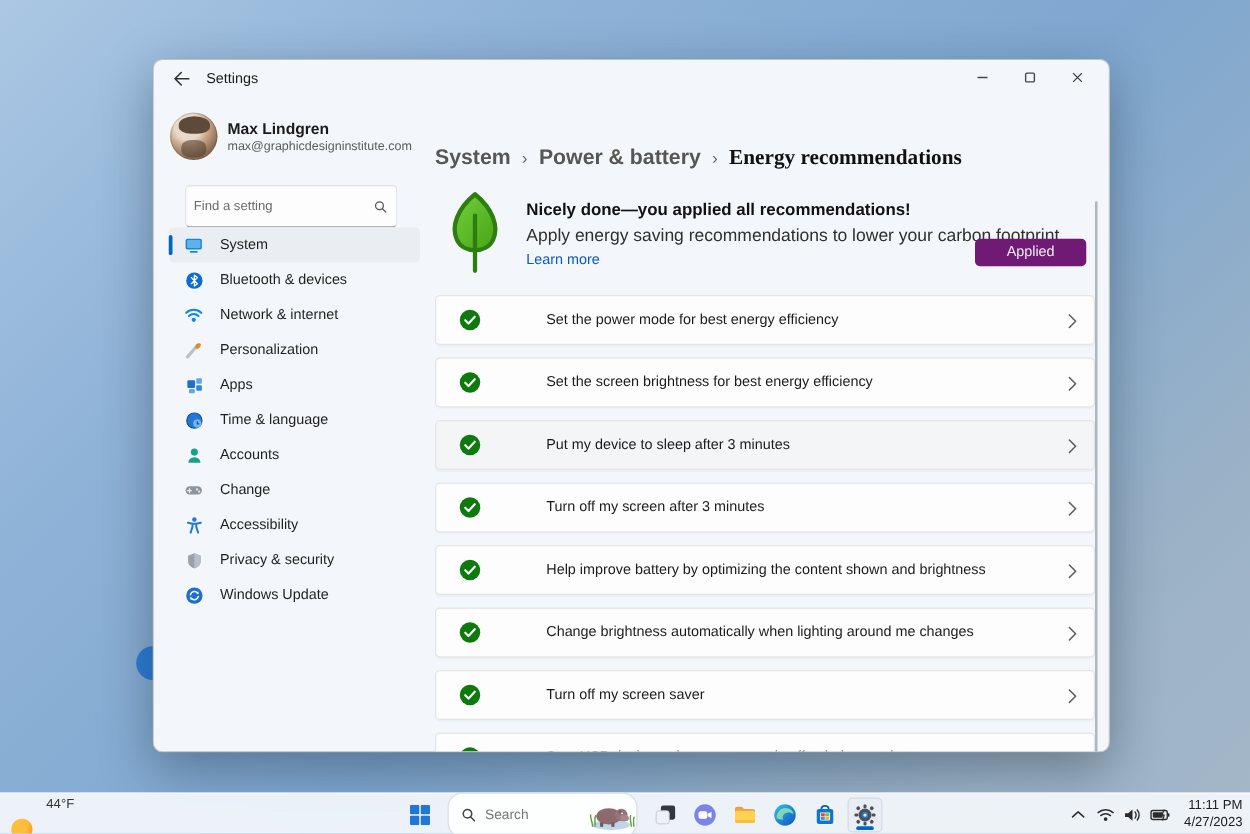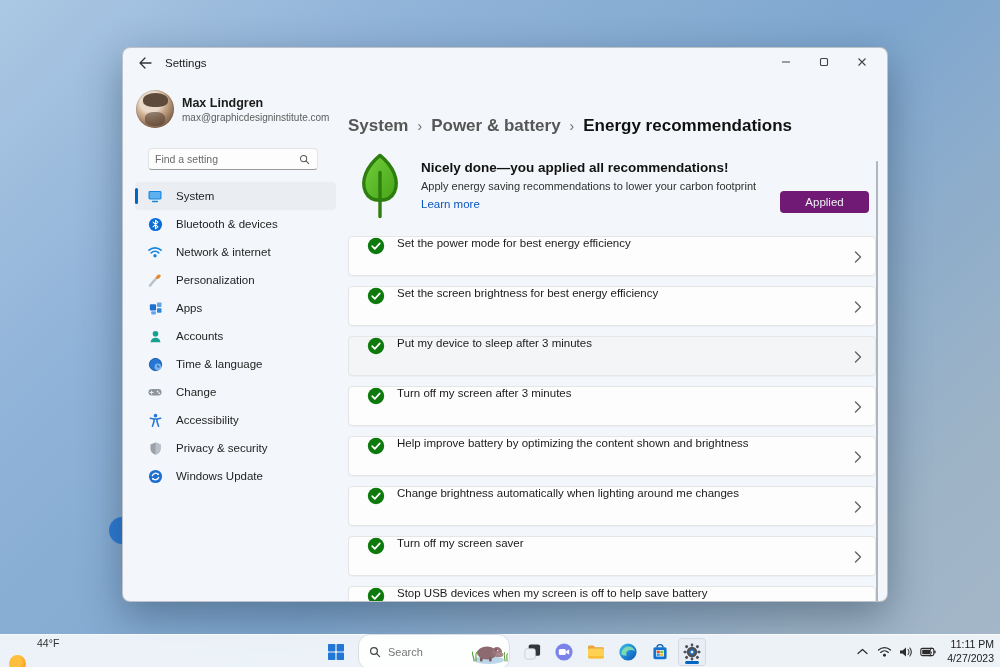--- a/index.html
+++ b/index.html
@@ -30,55 +30,55 @@
   .avatar { width:38px; height:38px; border-radius:50%; flex:0 0 38px; overflow:hidden; position:relative;
     background:radial-gradient(circle at 38% 30%, #e9d9c8 0 30%, #caa98b 45%, #8f6f55 70%, #6b5140 100%);
     box-shadow:inset 0 0 0 1px rgba(0,0,0,0.12); }
   .avatar:before { content:""; position:absolute; left:7px; top:3px; width:25px; height:14px;
     border-radius:50% 50% 40% 40%; background:#5d4a3a; }
   .avatar:after { content:""; position:absolute; left:9px; top:22px; width:20px; height:14px;
     border-radius:40%; background:#4c3b2e; opacity:.55; }
   .profile-text { margin-left:8px; }
   .profile-name { font-size:12.5px; font-weight:700; color:#1b1b1b; }
   .profile-email { font-size:10px; color:#5c5c5c; margin-top:2px; }
-  .find-box { position:absolute; left:25px; top:70px; width:170px; height:22px; background:#fdfdfd;
+  .find-box { position:absolute; left:25px; top:70px; width:170px; height:34px; background:#fdfdfd;
     border:1px solid #e2e2e2; border-bottom:1px solid #9a9a9a; border-radius:4px; display:flex; align-items:center; }
   .find-box input { flex:1; border:none; outline:none; background:transparent; font-size:10.5px;
     color:#333; padding:0 6px; font-family:inherit; }
   .find-box input::placeholder { color:#6b6b6b; }
   .find-box .mag { margin-right:7px; display:flex; }
   .nav { position:absolute; left:12px; top:104px; right:12px; }
   .nav-item { position:relative; height:28px; display:flex; align-items:center; border-radius:4px;
     padding-left:12px; cursor:pointer; }
   .nav-item .nav-ic { width:16px; height:16px; display:flex; align-items:center; justify-content:center; }
   .nav-item .nav-label { margin-left:13px; font-size:11.5px; color:#1f1f1f; }
   .nav-item.selected { background:#eaeef3; }
   .nav-item.selected:before { content:""; position:absolute; left:0; top:6px; width:3px; height:16px;
     border-radius:2px; background:#0067c0; }
 
   
   .content { position:absolute; left:225px; top:30px; right:0; bottom:0; }
   .breadcrumb { position:absolute; left:0; top:38px; display:flex; align-items:baseline; }
   .crumb { font-size:17px; font-weight:600; color:#565656; cursor:pointer; }
   .crumb-sep { font-size:14px; color:#6a6a6a; margin:0 9px; }
-  .crumb.current { color:#111; font-weight:700; cursor:default; }
+  .crumb.current { color:#111; font-weight:700; cursor:default;font-family:Liberation Serif, serif; }
 
   .banner { position:absolute; left:0; top:72px; right:18px; height:78px; }
   .leaf-wrap { position:absolute; left:4px; top:2px; }
   .banner-text { position:absolute; left:73px; top:10px; }
   .banner-title { font-size:13.5px; font-weight:700; color:#121212; }
-  .banner-sub { font-size:11px; color:#2f2f2f; margin-top:5px; }
+  .banner-sub { font-size:14px; color:#2f2f2f; margin-top:5px; }
   .banner-link { font-size:11.5px; color:#0b57c2; margin-top:6px; cursor:pointer; display:inline-block; }
   .applied-btn { position:absolute; right:0; top:28px; width:89px; height:22px; background:#701a75;
     border:none; border-radius:4px; color:#edf0f4; font-size:11.5px; font-family:inherit;margin-top:13px; }
 
   .rec-list { position:absolute; left:0; top:158px; width:528px; }
   .rec-row { position:relative; height:40px; margin-bottom:10px; background:#fdfdfd;
-    border:1px solid #e5e5e5; border-radius:4px; display:flex; cursor:pointer;
-    box-shadow:0 1px 1px rgba(0,0,0,0.03); }
+    border:1px solid #e5e5e5; border-radius:4px; display:flex; align-items:center; cursor:pointer;
+    box-shadow:0 1px 1px rgba(0,0,0,0.03);gap:40px; }
   .rec-row.hovered { background:#f4f5f6; }
   .rec-check { margin-left:18px; display:flex; }
   .rec-label { margin-left:12px; font-size:11.5px; color:#1b1b1b; }
   .rec-chev { position:absolute; right:13px; top:14px; display:flex; }
 
   .scrollbar { position:absolute; right:9px; top:83px; width:2px; height:462px;
     background:#98a0a8; border-radius:2px; opacity:.75; cursor:pointer; }
 
   
   .taskbar { position:absolute; left:0; bottom:0; width:1000px; height:33px;
@@ -211,37 +211,37 @@
                 <rect x="9.6" y="7.6" width="4.8" height="4.8" rx="0.8" fill="#2c86dd"></rect>
                 <rect x="3.4" y="10.8" width="5" height="3.6" rx="0.8" fill="#61a6e8"></rect>
               </svg>
           </span>
           <span class="nav-label">Apps</span>
         </div>
 
         <div class="nav-item">
           <span class="nav-ic">
             <svg width="15" height="15" viewBox="0 0 16 16">
-                <circle cx="8" cy="5" r="3" fill="#17a08e"></circle>
-                <path d="M2.8 14 a5.2 4.6 0 0 1 10.4 0 Z" fill="#17a08e"></path>
-              </svg>
-          </span>
-          <span class="nav-label">Accounts</span>
-        </div>
-
-        <div class="nav-item">
-          <span class="nav-ic">
-            <svg width="15" height="15" viewBox="0 0 16 16">
                 <circle cx="8" cy="8" r="6.5" fill="#2477d4"></circle>
                 <circle cx="8" cy="8" r="6.5" fill="none" stroke="#14549e" stroke-width="1"></circle>
                 <circle cx="10.5" cy="10.5" r="3.6" fill="#7ab4ee"></circle>
                 <path d="M10.5 8.6 V10.7 H12.2" fill="none" stroke="#14549e" stroke-width="1"></path>
               </svg>
           </span>
           <span class="nav-label">Time &amp; language</span>
+        </div>
+
+        <div class="nav-item">
+          <span class="nav-ic">
+            <svg width="15" height="15" viewBox="0 0 16 16">
+                <circle cx="8" cy="5" r="3" fill="#17a08e"></circle>
+                <path d="M2.8 14 a5.2 4.6 0 0 1 10.4 0 Z" fill="#17a08e"></path>
+              </svg>
+          </span>
+          <span class="nav-label">Accounts</span>
         </div>
 
         <div class="nav-item">
           <span class="nav-ic">
             <svg width="16" height="16" viewBox="0 0 16 16">
                 <rect x="1.5" y="5" width="13" height="6.6" rx="3.3" fill="#8d949c"></rect>
                 <path d="M4.6 7 V10 M3.1 8.5 H6.1" stroke="#e8eaee" stroke-width="1.1" stroke-linecap="round"></path>
                 <circle cx="10.6" cy="7.5" r="0.9" fill="#e8eaee"></circle>
                 <circle cx="12.3" cy="9.2" r="0.9" fill="#e8eaee"></circle>
               </svg>

